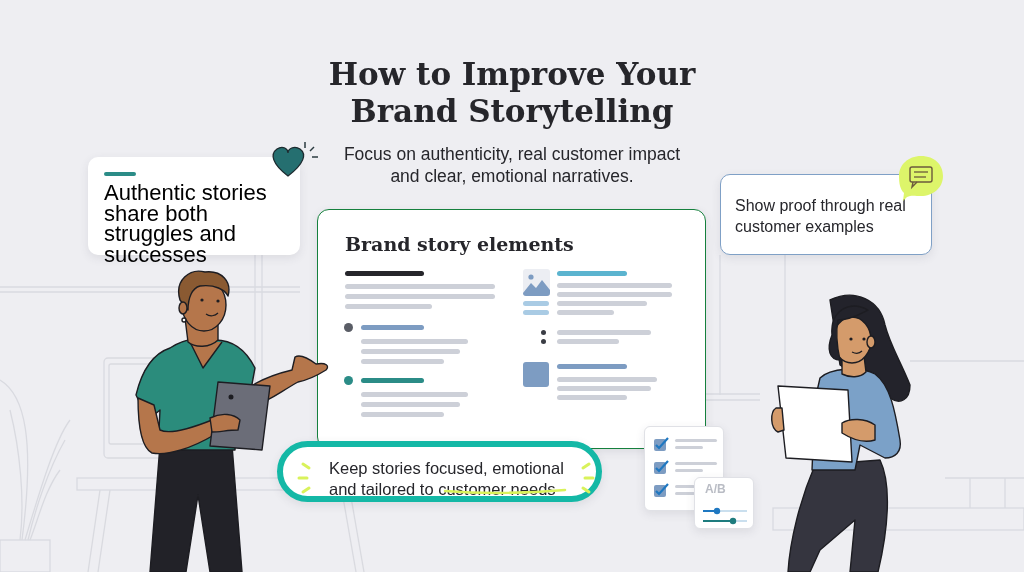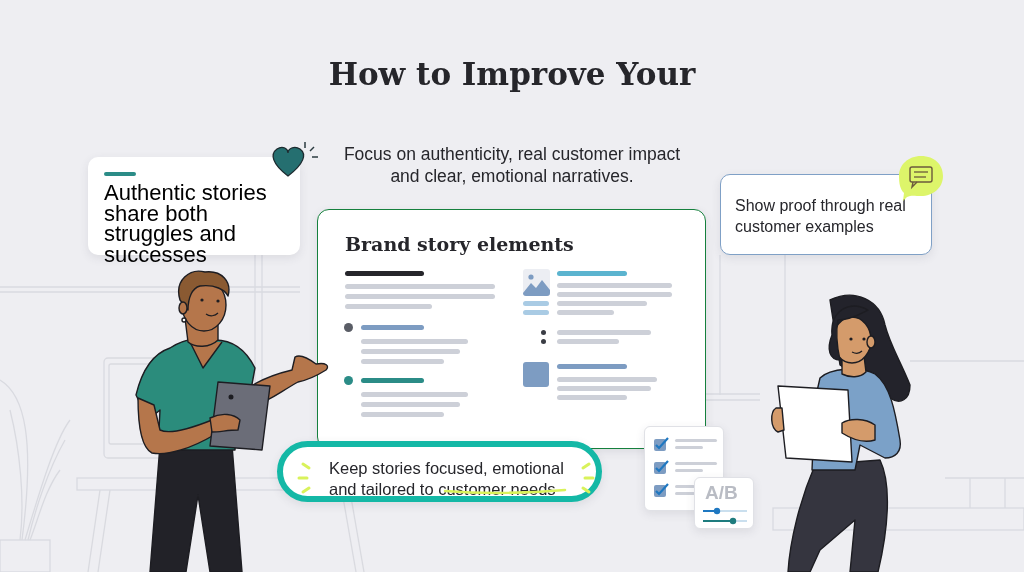--- a/index.html
+++ b/index.html
@@ -44,21 +44,21 @@
     position: absolute; left: 277px; top: 441px; width: 325px; height: 61px;
     background: #fff; border-radius: 31px; border: 6px solid #14b8a6;
     box-shadow: 0 3px 10px rgba(60,60,80,0.10);
   }
   .pill .text { position: absolute; left: 46px; top: 11px; width: 260px; font-size: 16.5px; line-height: 20.5px; color: #26262b; }
   .pill .hl { position: relative; display: inline-block; }
   .pill .underline { position: absolute; left: 160px; top: 40px; width: 124px; height: 8px; }
   .pill .spark { position: absolute; width: 22px; height: 40px; top: 11px; }
   .checklist { left: 644px; top: 426px; width: 80px; height: 85px; border-radius: 6px; border: 1px solid #e0e1e6; }
   .ab { left: 694px; top: 477px; width: 60px; height: 52px; border-radius: 6px; border: 1px solid #e0e1e6; }
-  .ab .label { position: absolute; left: 10px; top: 4px; font-size: 19px; font-weight: bold; color: #b9bcc4; }
+  .ab .label { position: absolute; left: 10px; top: 4px; font-size: 12px; font-weight: bold; color: #b9bcc4; }
   .figure { position: absolute; }
 </style>
 </head>
 <body>
 
 <svg class="bg-svg" viewBox="0 0 1024 572">
   <g fill="none" stroke="#d9dae0" stroke-width="1.3">
 
     <line x1="0" y1="287" x2="300" y2="287"></line>
     <line x1="0" y1="292" x2="300" y2="292"></line>
@@ -91,20 +91,21 @@
 
     <rect x="773" y="508" width="251" height="22"></rect>
     <line x1="970" y1="478" x2="970" y2="508"></line>
     <line x1="1005" y1="478" x2="1005" y2="508"></line>
     <line x1="945" y1="478" x2="1024" y2="478"></line>
   </g>
 </svg>
 
 <div class="title">
   <div>How to Improve Your</div>
+  <div>Brand Storytelling</div>
 </div>
 <div class="subtitle">
   <div>Focus on authenticity, real customer impact</div>
   <div>and clear, emotional narratives.</div>
 </div>
 
 <div class="card card-left">
   <div class="accent"></div>
   <div class="text">Authentic stories share both struggles and successes</div>
 </div>

